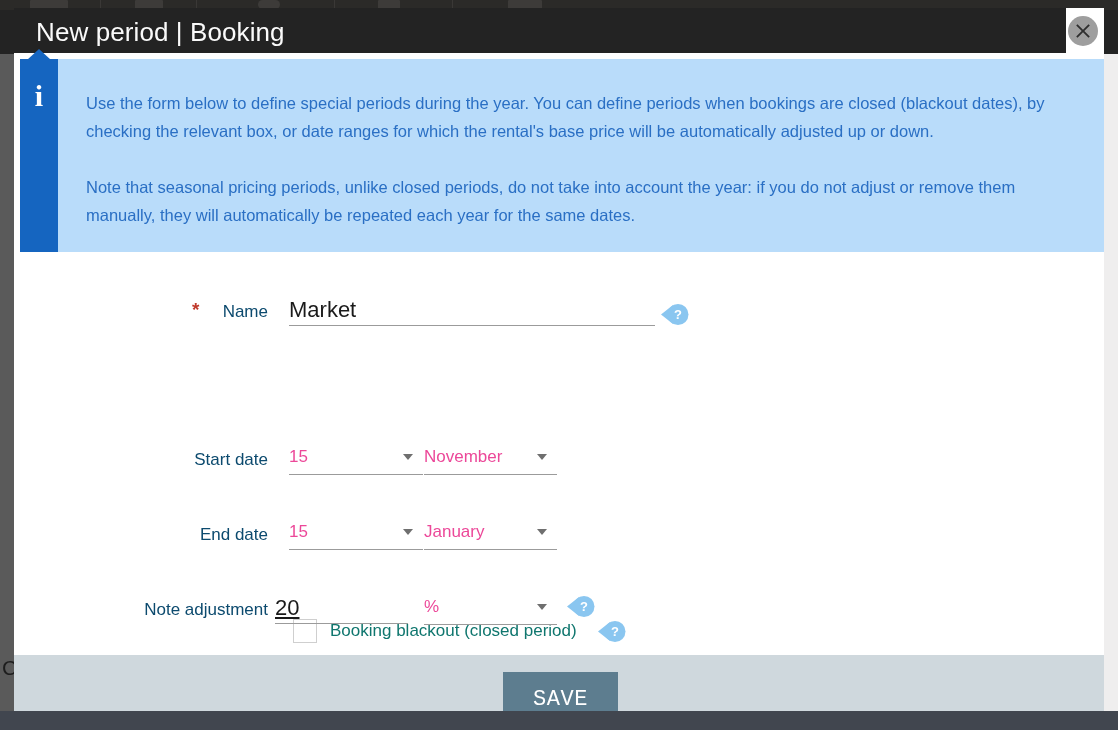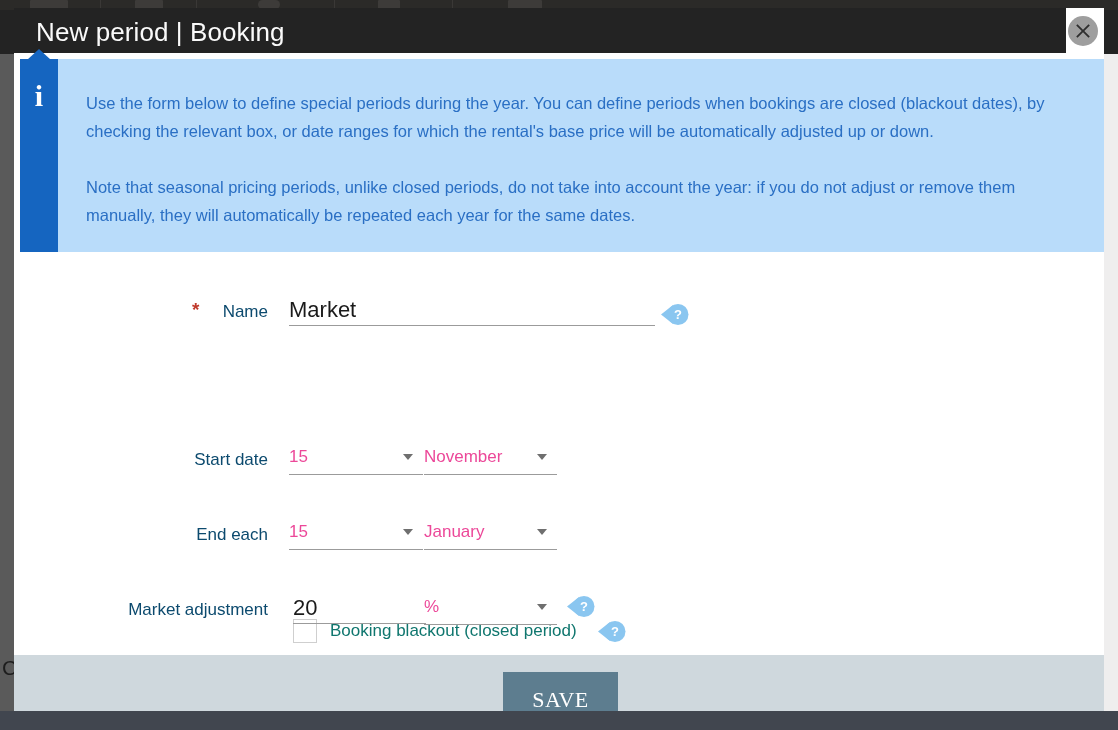--- a/index.html
+++ b/index.html
@@ -161,21 +161,21 @@
   
   #footer {
     position: absolute; left: 0; top: 647px; width: 1090px; height: 64px;
     background: #cfd8dd;
   }
   #save-button {
     position: absolute; left: 489px; top: 17px;
     width: 115px; height: 55px;
     background: #5d7d8f; color: #ffffff;
     border: 0; cursor: pointer;
-    font-family: Liberation Serif, serif;
+    font-family: Liberation Mono, monospace;
     font-size: 22px; letter-spacing: 0.5px;
   }
 </style>
 </head>
 <body>
 
 <div id="bg-toolbar">
   <div class="bg-icon" style="left:30px;  width:38px;"></div>
   <div class="bg-sep" style="left:100px;"></div>
   <div class="bg-icon" style="left:135px; width:28px;"></div>
@@ -248,34 +248,34 @@
         <span class="select-value">15</span>
         <span class="caret" style="left:114px;"></span>
       </span>
       <span class="select-wrap" style="left:410px; top:-4px; width:133px;">
         <span class="select-value">November</span>
         <span class="caret" style="left:113px;"></span>
       </span>
     </div>
 
     <div class="row" style="top:270px;">
-      <span class="label" style="top:2px;">End each</span>
+      <span class="label" style="top:2px;">End date</span>
       <span class="select-wrap" style="left:275px; top:-4px; width:134px;">
         <span class="select-value">15</span>
         <span class="caret" style="left:114px;"></span>
       </span>
       <span class="select-wrap" style="left:410px; top:-4px; width:133px;">
         <span class="select-value">January</span>
         <span class="caret" style="left:113px;"></span>
       </span>
     </div>
 
     <div class="row" style="top:345px;">
-      <span class="label" style="top:2px;">Market adjustment</span>
-      <input class="field-text" style="left: 279px; top: -4px; width: 133px;" value="20">
+      <span class="label" style="top:2px;">Note adjustment</span>
+      <input class="field-text" style="left: 261px; top: -4px; width: 133px; text-decoration: underline;" value="20">
       <span class="select-wrap" style="left:410px; top:-4px; width:133px;">
         <span class="select-value">%</span>
         <span class="caret" style="left:113px;"></span>
       </span>
       <span class="help" style="left:552px; top:-2px;">
         <svg width="30" height="23" viewBox="0 0 30 23" aria-hidden="true">
           <path d="M1 11.5 L13 2 L13 21 Z" fill="#8ac6f0"></path>
           <circle cx="18" cy="11.5" r="10.5" fill="#8ac6f0"></circle>
           <text x="18" y="16" text-anchor="middle" font-family="Liberation Sans, sans-serif" font-size="13" font-weight="bold" fill="#ffffff">?</text>
         </svg>

